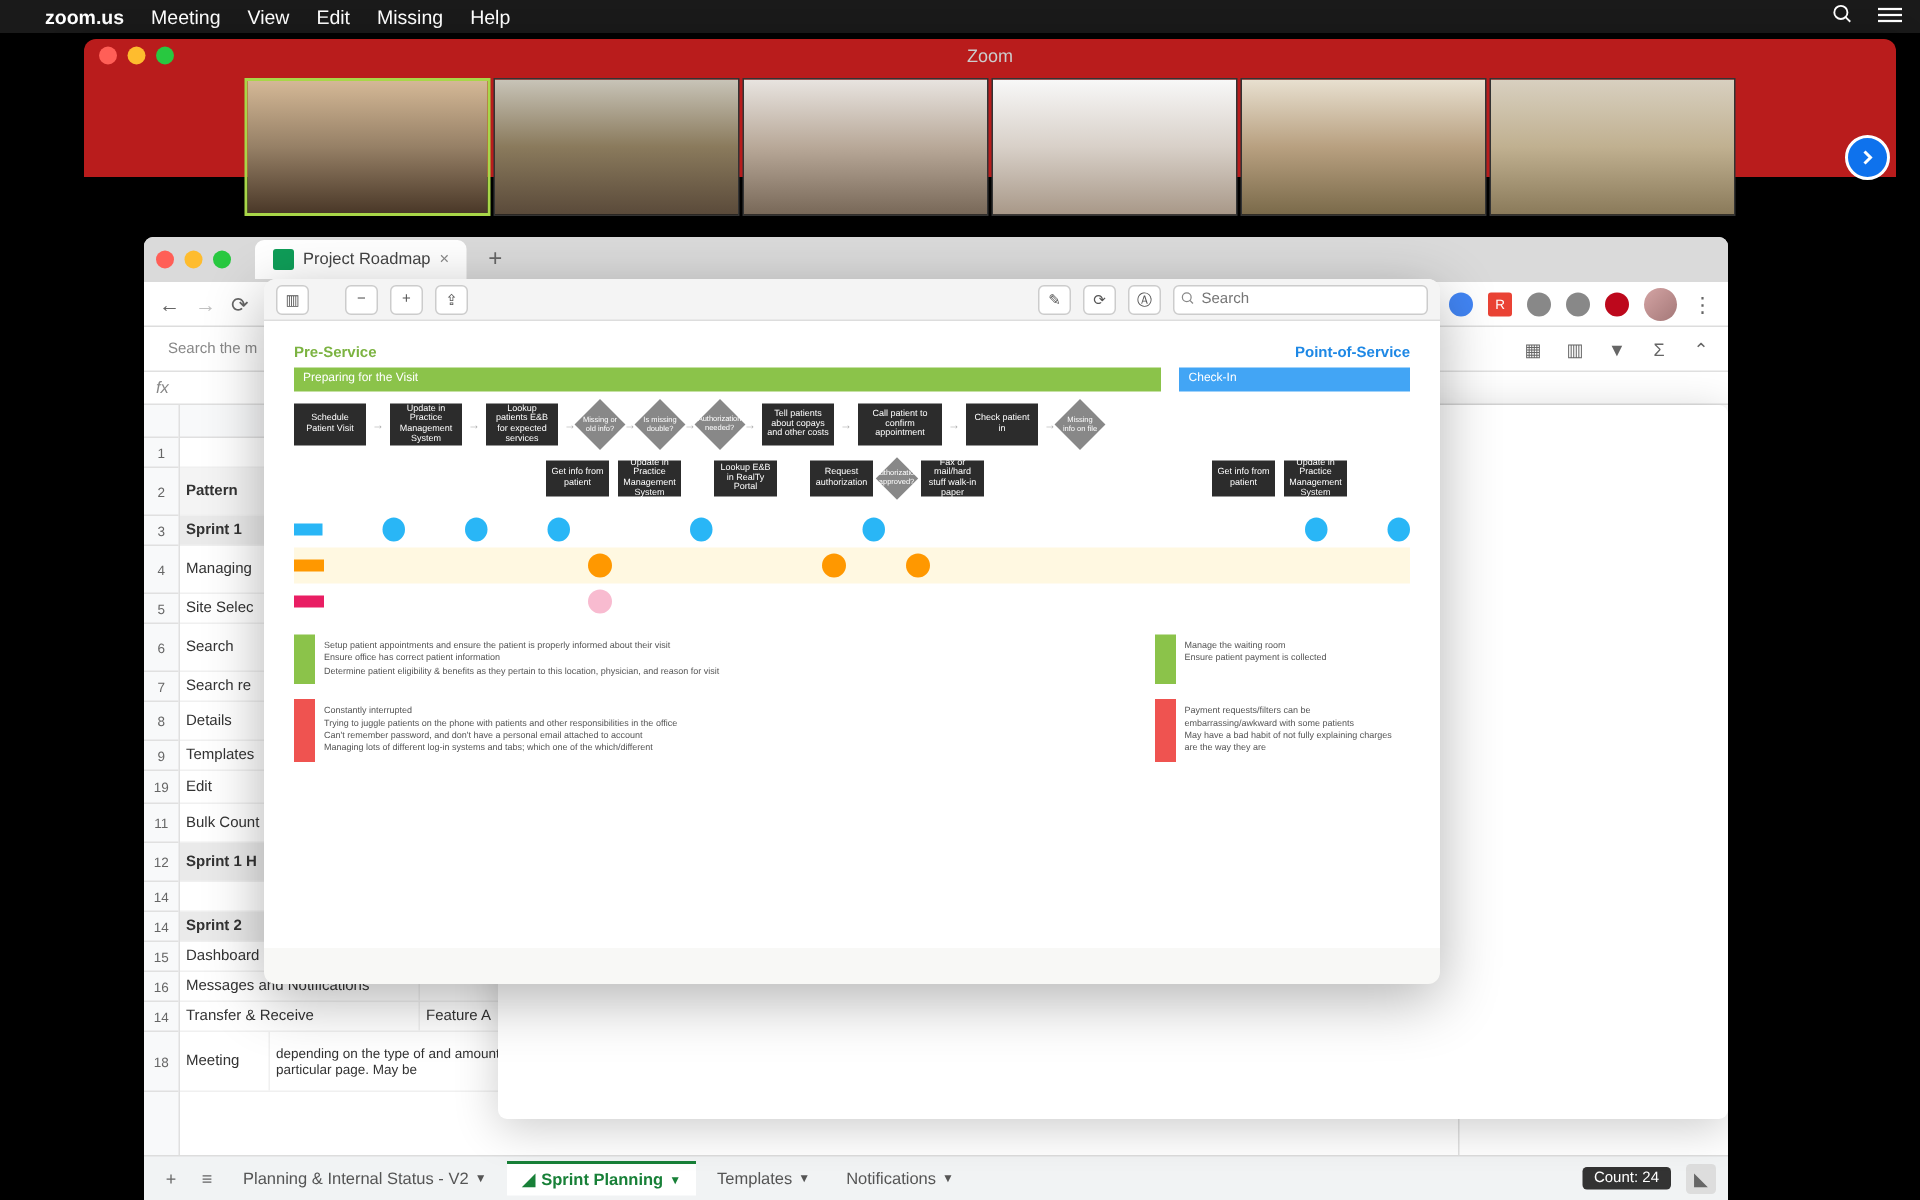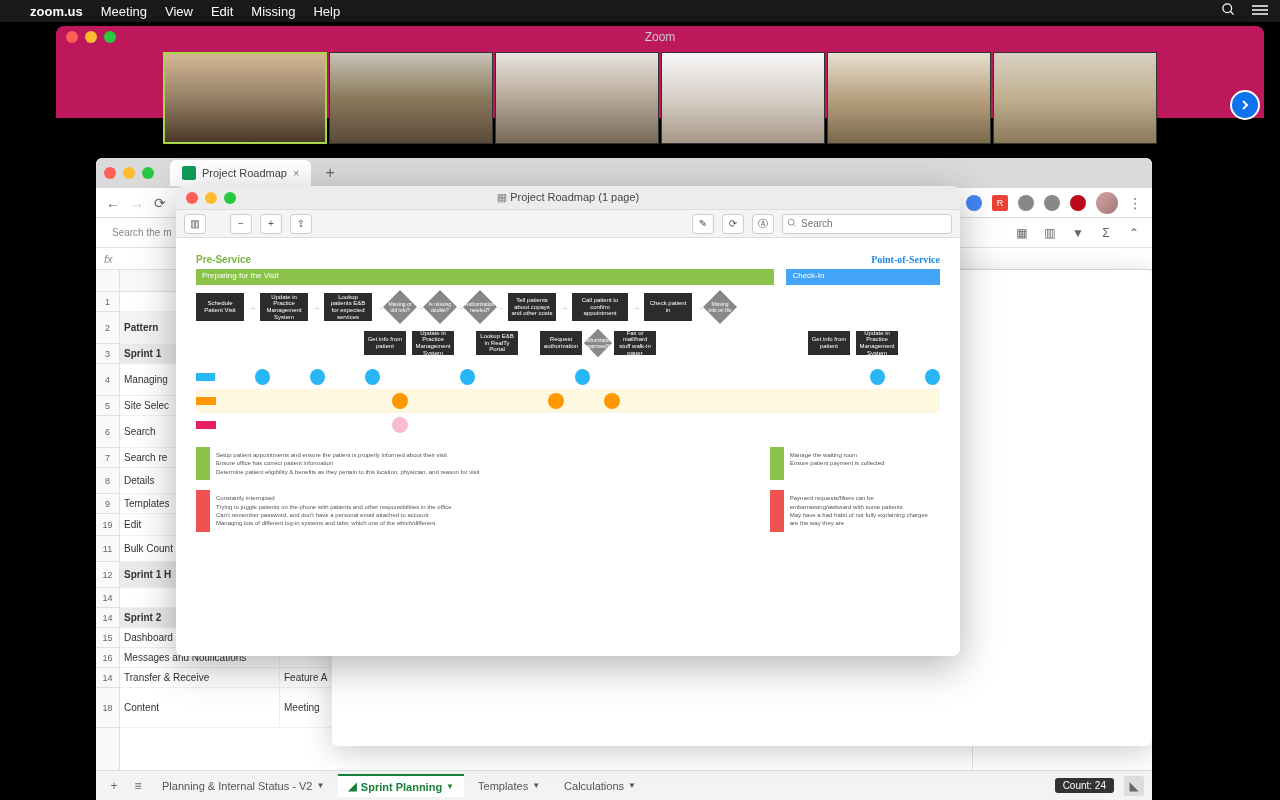--- a/index.html
+++ b/index.html
@@ -6,21 +6,21 @@
 body { width: 1280px; height: 800px; background: #000; overflow: hidden; position: relative; }
 
 
 .menubar { height: 22px; background: #1a1a1a; display: flex; align-items: center; padding: 0 12px; color: #fff; font-size: 13px; gap: 18px; }
 .menubar .apple { font-size: 14px; }
 .menubar .app-name { font-weight: 600; }
 .menubar .spacer { flex: 1; }
 .menubar .right-icons { display: flex; gap: 16px; align-items: center; }
 
 
-.zoom-window { position: absolute; top: 26px; left: 56px; right: 16px; height: 92px; background: #be185d; border-radius: 8px 8px 0 0; box-shadow: 0 4px 20px rgba(0,0,0,0.5); }
+.zoom-window { position: absolute; top: 26px; left: 56px; right: 16px; height: 92px; background: #b91c1c; border-radius: 8px 8px 0 0; box-shadow: 0 4px 20px rgba(0,0,0,0.5); }
 .zoom-titlebar { height: 22px; display: flex; align-items: center; padding: 0 10px; position: relative; }
 .traffic-lights { display: flex; gap: 7px; }
 .tl { width: 12px; height: 12px; border-radius: 50%; }
 .tl.red { background: #ff5f57; }
 .tl.yellow { background: #febc2e; }
 .tl.green { background: #28c840; }
 .zoom-title { position: absolute; left: 50%; transform: translateX(-50%); color: #ccc; font-size: 12px; }
 .zoom-gallery { display: flex; gap: 2px; padding: 4px 76px; height: 100px; justify-content: center; }
 .participant { flex: 1; max-width: 164px; background: linear-gradient(135deg, #3a3a3a, #2a2a2a); border: 1px solid #333; position: relative; overflow: hidden; }
 .participant.active { border: 2px solid #a8d648; }
@@ -85,21 +85,21 @@
 .preview-window { position: absolute; top: 186px; left: 176px; width: 784px; height: 470px; background: #f8f8f6; border-radius: 8px; box-shadow: 0 10px 40px rgba(0,0,0,0.3); overflow: hidden; }
 .preview-titlebar { height: 24px; background: #ececec; display: flex; align-items: center; padding: 0 10px; position: relative; border-bottom: 1px solid #ddd; }
 .preview-title { position: absolute; left: 50%; transform: translateX(-50%); font-size: 11px; color: #444; }
 .preview-toolbar { height: 28px; background: #f4f4f4; border-bottom: 1px solid #ddd; display: flex; align-items: center; padding: 0 8px; gap: 8px; }
 .pv-btn { width: 22px; height: 20px; border: 1px solid #ccc; border-radius: 4px; background: #fff; display: flex; align-items: center; justify-content: center; font-size: 10px; color: #555; cursor: pointer; }
 .pv-search { flex: 0 0 130px; height: 20px; border: 1px solid #ccc; border-radius: 4px; background: #fff; padding: 0 18px; font-size: 10px; margin-left: auto; }
 
 .preview-content { padding: 16px 20px; background: #fff; height: calc(100% - 52px); overflow: hidden; }
 .section-labels { display: flex; justify-content: space-between; font-size: 10px; font-weight: 600; margin-bottom: 4px; }
 .sec-pre { color: #7cb342; }
-.sec-pos { color: #1e88e5; font-family: Liberation Serif, serif; }
+.sec-pos { color: #1e88e5; }
 .section-bar { height: 16px; display: flex; margin-bottom: 8px; gap: 12px; }
 .bar-pre { flex: 4; background: #8bc34a; font-size: 8px; color: #fff; padding: 2px 6px; }
 .bar-pos { flex: 1; background: #42a5f5; font-size: 8px; color: #fff; padding: 2px 6px; }
 
 .flowchart { display: flex; align-items: center; gap: 4px; margin-bottom: 10px; flex-wrap: nowrap; }
 .flow-box { background: #2c2c2c; color: #fff; font-size: 6px; padding: 4px 3px; text-align: center; width: 48px; height: 28px; display: flex; align-items: center; justify-content: center; line-height: 1.1; }
 .flow-diamond { width: 24px; height: 24px; background: #888; transform: rotate(45deg); display: flex; align-items: center; justify-content: center; }
 .flow-diamond span { transform: rotate(-45deg); font-size: 5px; color: #fff; text-align: center; }
 .flow-arrow { width: 8px; font-size: 8px; color: #aaa; }
 
@@ -326,21 +326,20 @@
               <div class="cell" style="width:700px"></div>
               <div class="cell" style="width:40px">2/</div>
             </div>
           <div class="data-row">
               <div class="cell" style="width:160px">Transfer &amp; Receive</div>
               <div class="cell" style="width:60px">Feature A</div>
               <div class="cell" style="width:640px"></div>
               <div class="cell" style="width:40px">2/</div>
             </div>
           <div class="data-row" style="height:40px">
-              <div class="cell" style="width:160px">Content</div>
               <div class="cell" style="width:60px">Meeting</div>
               <div class="cell" style="width:240px;white-space:normal;font-size:9px;line-height:1.2">depending on the type of and amount of content on a particular page. May be</div>
             </div>
         </div>
       </div>
 
       <div class="right-panel">
         <div style="position:relative">
           <svg width="12" height="12" viewBox="0 0 24 24" fill="none" stroke="#888" stroke-width="2" style="position:absolute;left:6px;top:5px">
               <circle cx="10" cy="10" r="7"></circle>
@@ -370,42 +369,32 @@
       <div class="sheet-tab active">
           <span style="color:#188038">◢</span>
           <span>Sprint Planning</span> 
           <span style="font-size:8px">▼</span>
         </div>
       <div class="sheet-tab">
           <span>Templates</span> 
           <span style="font-size:8px">▼</span>
         </div>
       <div class="sheet-tab">
-          <span>Calculations</span> 
+          <span>Notifications</span> 
           <span style="font-size:8px">▼</span>
         </div>
       <div class="count-badge">Count: 24</div>
       <span class="tb-icon" style="background:#ddd;border-radius:3px;margin-left:6px">◣</span>
     </div>
   </div>
 </div>
 
 <div class="secondary-panel"></div>
 
 <div class="preview-window">
-  <div class="preview-titlebar">
-    <div class="traffic-lights">
-      <div class="tl red"></div>
-      <div class="tl yellow"></div>
-      <div class="tl green"></div>
-    </div>
-    <div class="preview-title">
-      <span style="color:#888">▦ </span><span>Project Roadmap (1 page)</span>
-    </div>
-  </div>
   <div class="preview-toolbar">
     <div class="pv-btn">▥</div>
     <div style="width:8px"></div>
     <div class="pv-btn">−</div>
     <div class="pv-btn">+</div>
     <div class="pv-btn">⇪</div>
     <div style="flex:1"></div>
     <div class="pv-btn">✎</div>
     <div class="pv-btn">⟳</div>
     <div class="pv-btn">Ⓐ</div>

